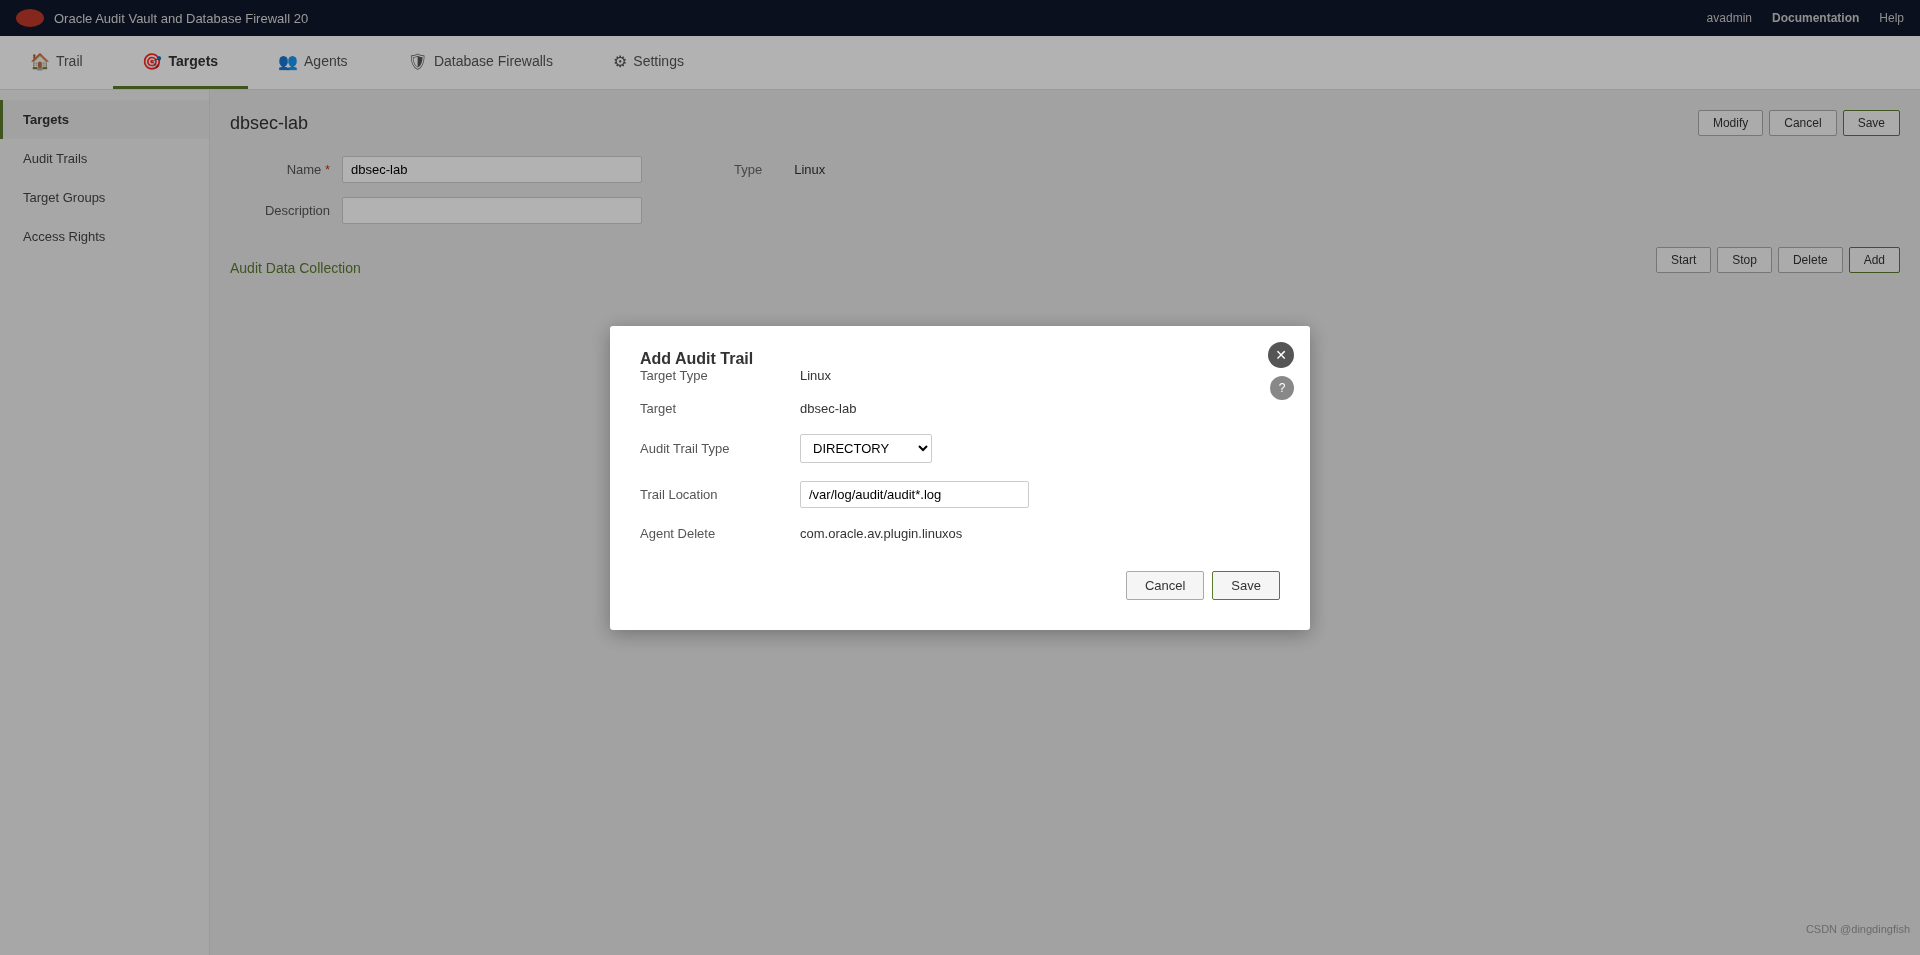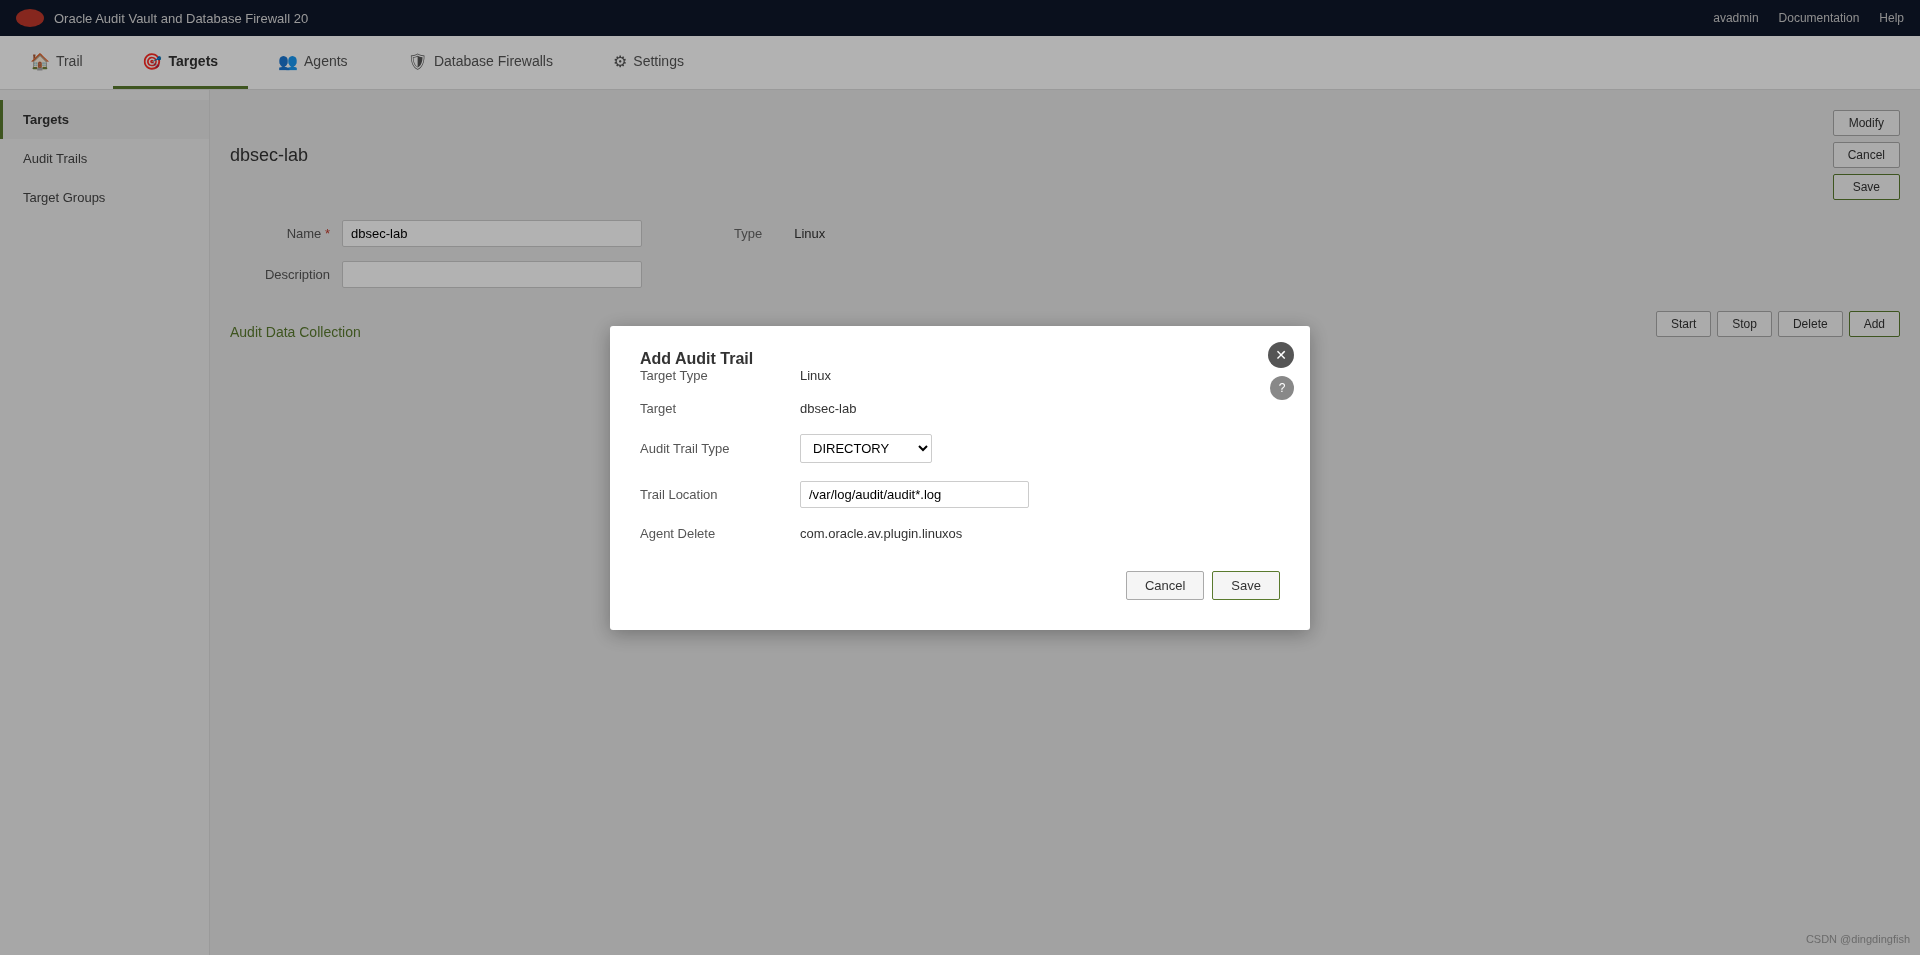--- a/index.html
+++ b/index.html
@@ -75,21 +75,21 @@
     
     .main-content { flex: 1; padding: 20px; position: relative; }
 
     .page-header {
       display: flex;
       justify-content: space-between;
       align-items: center;
       margin-bottom: 20px;
     }
     .page-title { font-size: 18px; font-weight: normal; color: #333; }
-    .header-buttons { display: flex; gap: 6px; flex-direction: column; }
+    .header-buttons { display: flex; gap: 6px; }
     .btn {
       padding: 5px 14px;
       border: 1px solid #aaa;
       background: #f5f5f5;
       cursor: pointer;
       font-size: 12px;
       border-radius: 2px;
       color: #333;
     }
     .btn-primary {
@@ -231,37 +231,37 @@
       border: 1px solid #aaa;
       background: #f5f5f5;
       color: #333;
       cursor: pointer;
       font-size: 13px;
       border-radius: 2px;
     }
 
     .footer-note {
       position: fixed;
-      bottom: 10px;
+      bottom: 20px;
       right: 10px;
       font-size: 11px;
       color: #999;
     }
   </style>
 </head>
 <body>
 
 <div class="topbar">
   <div class="topbar-left">
     <span class="topbar-logo"></span>
     <span class="topbar-title">Oracle Audit Vault and Database Firewall 20</span>
   </div>
   <div class="topbar-right">
     <span style="cursor:pointer;">avadmin</span>
-    <span style="cursor:pointer;">Documentation</span>
+    <span style="cursor:pointer;font-weight:bold;">Documentation</span>
     <span style="cursor:pointer;">Help</span>
   </div>
 </div>
 
 <div class="main-nav">
   <a class="nav-item">
     <span class="nav-icon">🏠</span>
     <span>Trail</span>
   </a>
   <a class="nav-item active">
@@ -286,20 +286,23 @@
 
   <div class="sidebar">
     <div class="sidebar-item active">
       <span>Targets</span>
     </div>
     <div class="sidebar-item">
       <span>Audit Trails</span>
     </div>
     <div class="sidebar-item">
       <span>Target Groups</span>
+    </div>
+    <div class="sidebar-item">
+      <span>Access Rights</span>
     </div>
   </div>
 
   <div class="main-content">
 
     <div class="page-header">
       <h1 class="page-title">dbsec-lab</h1>
       <div class="header-buttons">
         <button class="btn">Modify</button>
         <button class="btn">Cancel</button>

